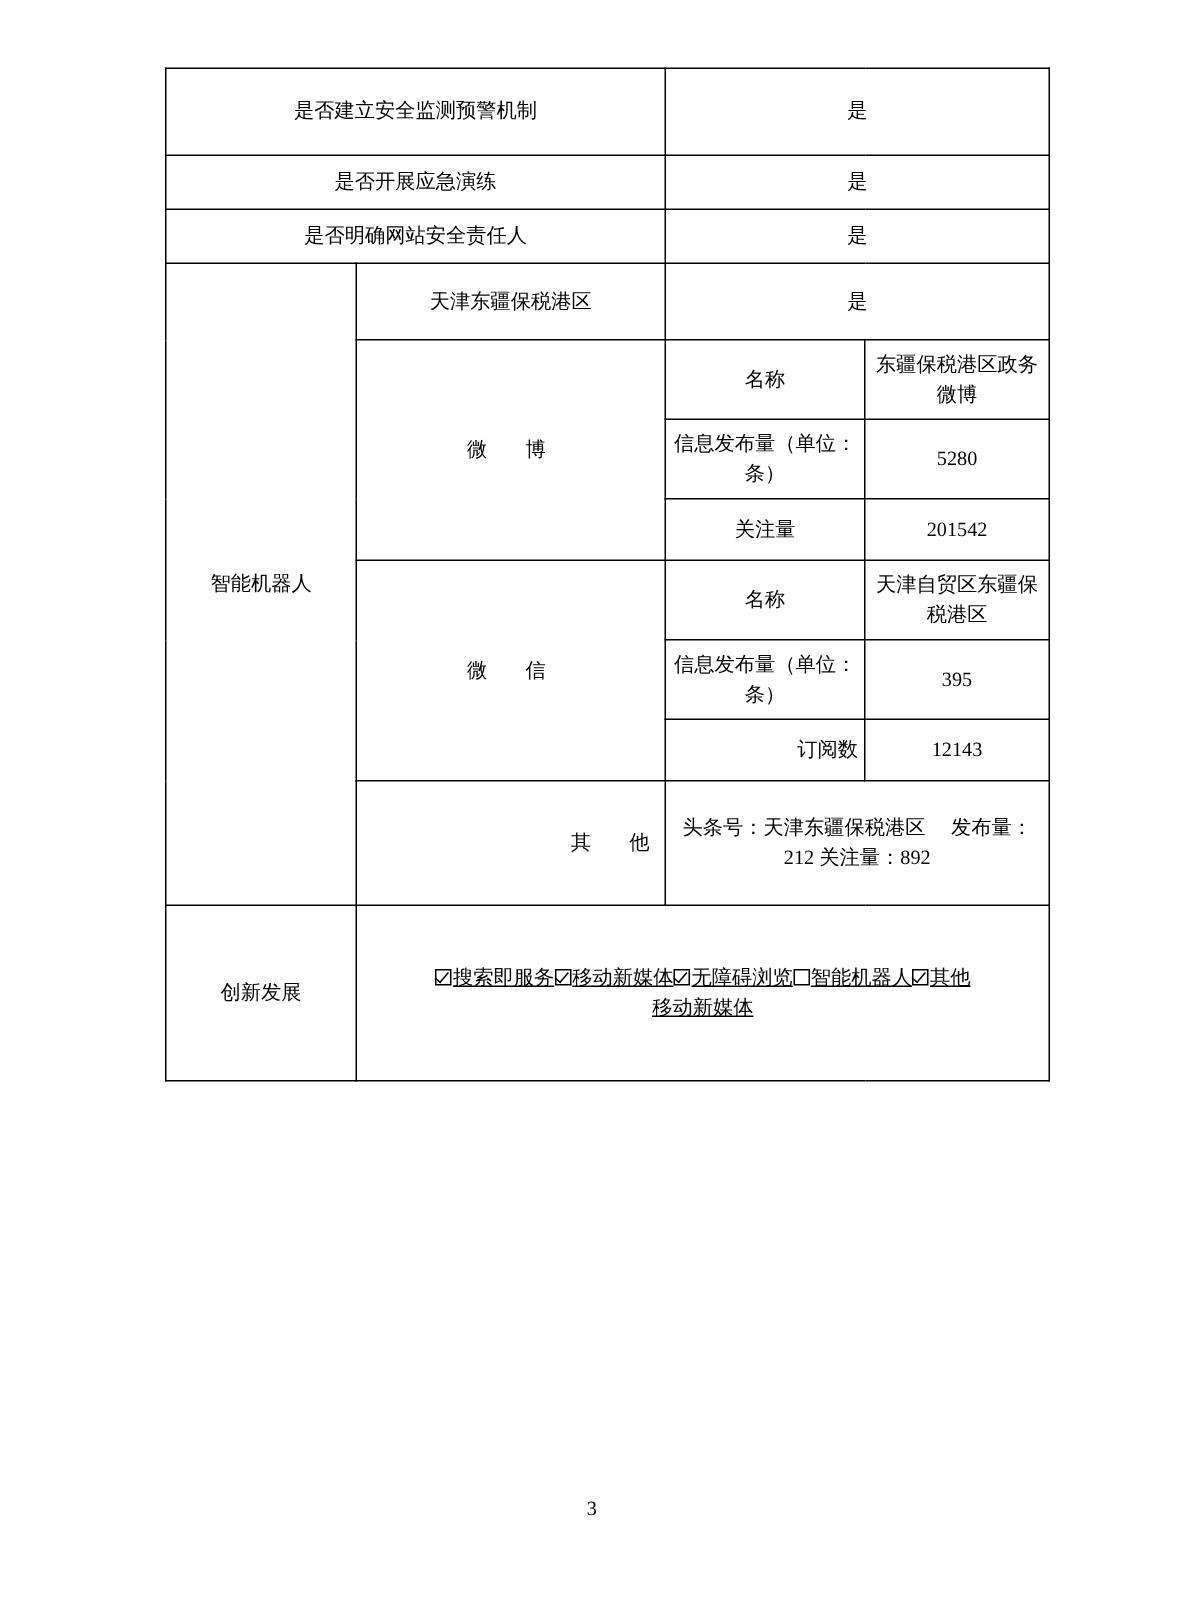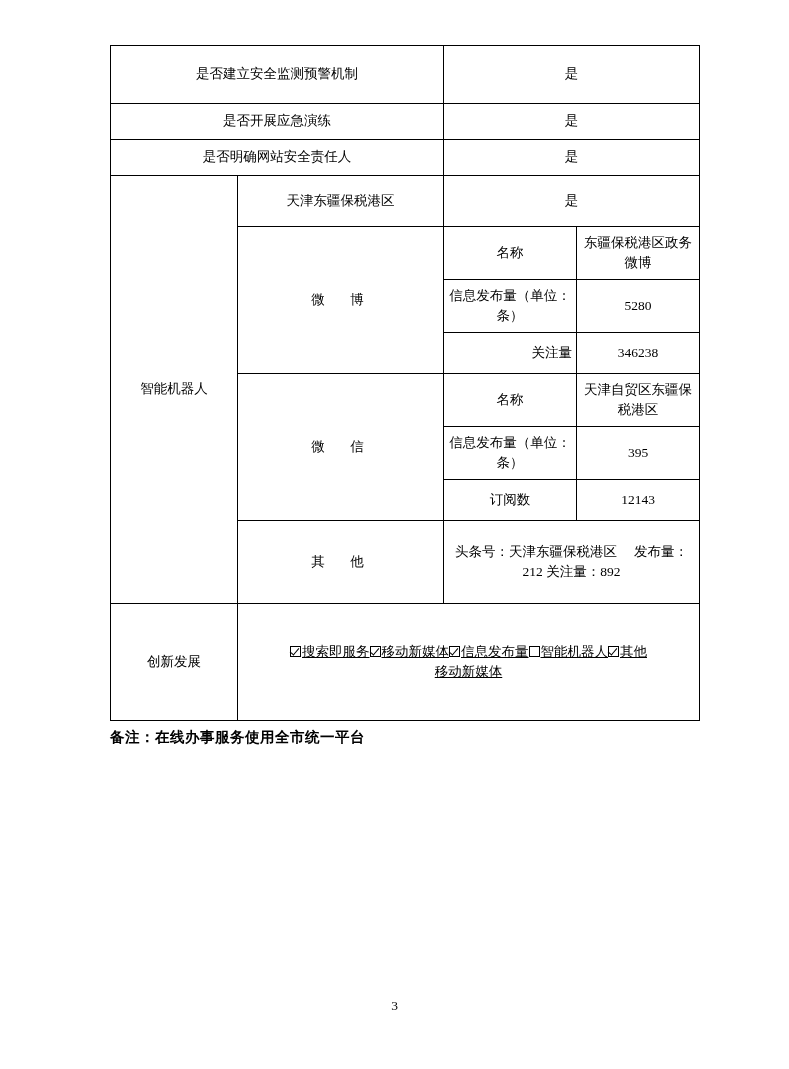--- a/index.html
+++ b/index.html
@@ -140,50 +140,49 @@
       <tr>
         <td rowspan="3" class="spaced">微　博</td>
         <td style="height:42px;">名称</td>
         <td>东疆保税港区政务微博</td>
       </tr>
       <tr>
         <td style="height:42px;">信息发布量（单位：条）</td>
         <td>5280</td>
       </tr>
       <tr>
-        <td style="height:30px;text-align:right;">关注量</td>
-        <td>346238</td>
+        <td style="height:30px;">关注量</td>
+        <td>201542</td>
       </tr>
 
       <tr>
         <td rowspan="3" class="spaced">微　信</td>
         <td style="height:42px;">名称</td>
         <td>天津自贸区东疆保税港区</td>
       </tr>
       <tr>
         <td style="height:42px;">信息发布量（单位：条）</td>
         <td>395</td>
       </tr>
       <tr>
-        <td style="height:30px;">订阅数</td>
+        <td style="height:30px;text-align:right;">订阅数</td>
         <td>12143</td>
       </tr>
 
       <tr>
-        <td class="spaced" style="height:72px;">其　他</td>
+        <td class="spaced" style="height:72px;text-align:right;">其　他</td>
         <td colspan="2" class="other-cell">头条号：天津东疆保税港区　 发布量：212 关注量：892</td>
       </tr>
 
       <tr>
         <td>创新发展</td>
         <td colspan="3" class="innov-cell">
-          <span><span class="chk on"></span><span class="opt-label">搜索即服务</span></span><span><span class="chk on"></span><span class="opt-label">移动新媒体</span></span><span><span class="chk on"></span><span class="opt-label">信息发布量</span></span><span><span class="chk"></span><span class="opt-label">智能机器人</span></span><span><span class="chk on"></span><span class="opt-label">其他</span></span><br>
+          <span><span class="chk on"></span><span class="opt-label">搜索即服务</span></span><span><span class="chk on"></span><span class="opt-label">移动新媒体</span></span><span><span class="chk on"></span><span class="opt-label">无障碍浏览</span></span><span><span class="chk"></span><span class="opt-label">智能机器人</span></span><span><span class="chk on"></span><span class="opt-label">其他</span></span><br>
           <span class="underline-text">移动新媒体</span>
         </td>
       </tr>
     </tbody>
   </table>
 
-  <div class="note">备注：在线办事服务使用全市统一平台</div>
 
   <div class="page-number">3</div>
 
 </div>
 
 </body></html>

